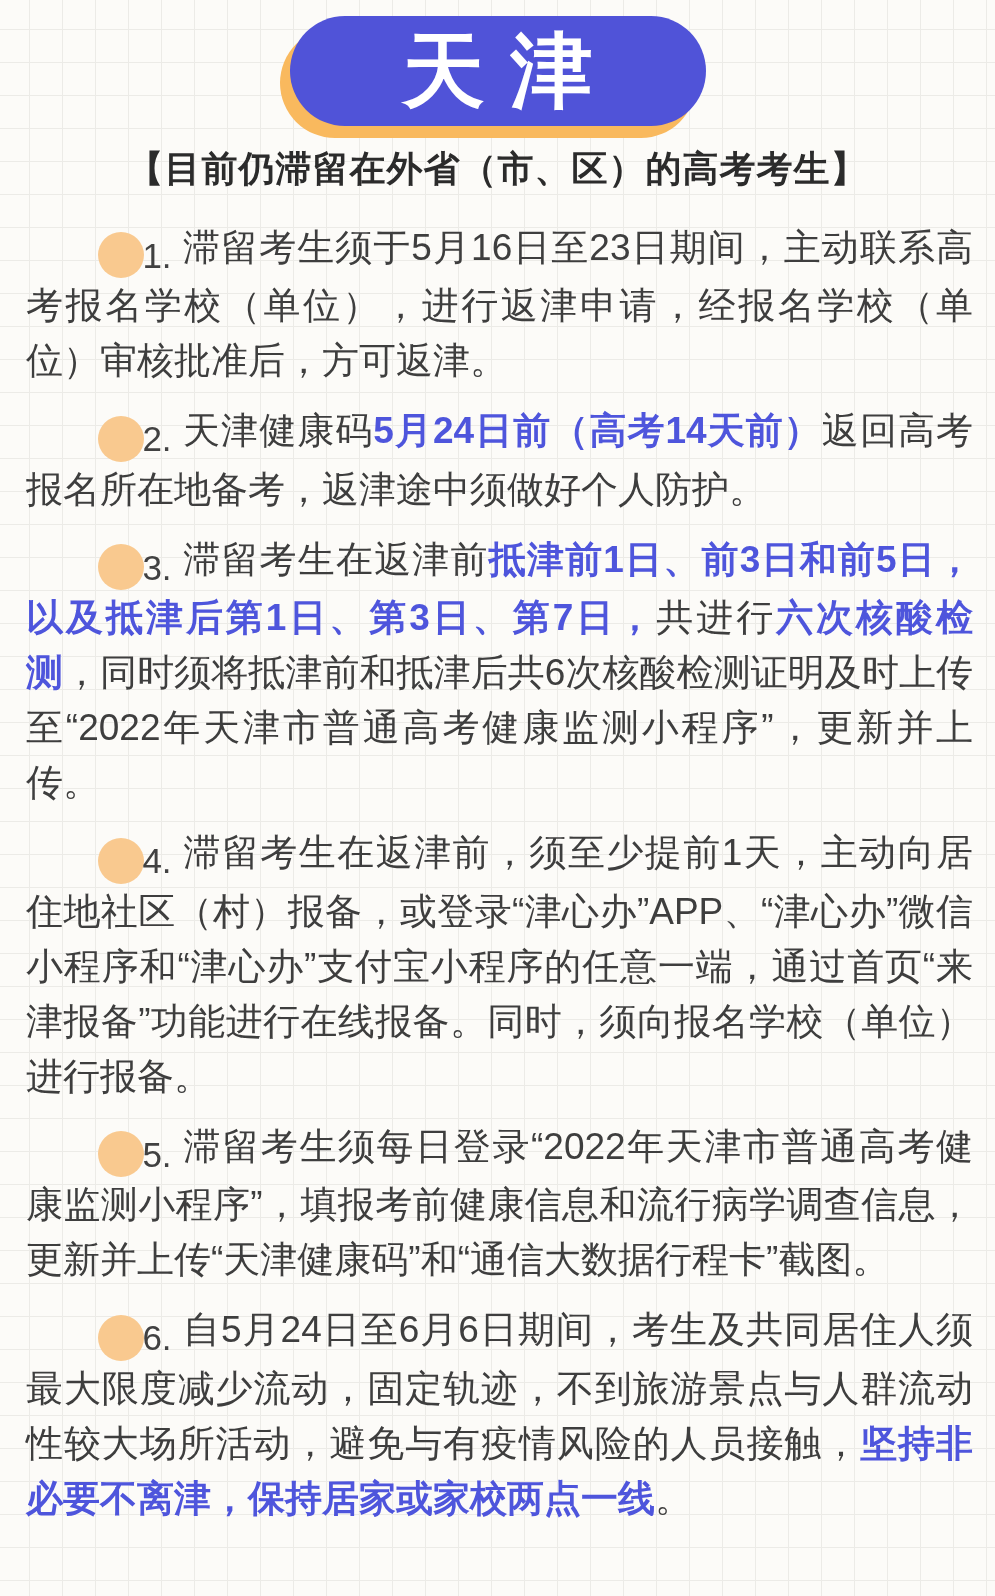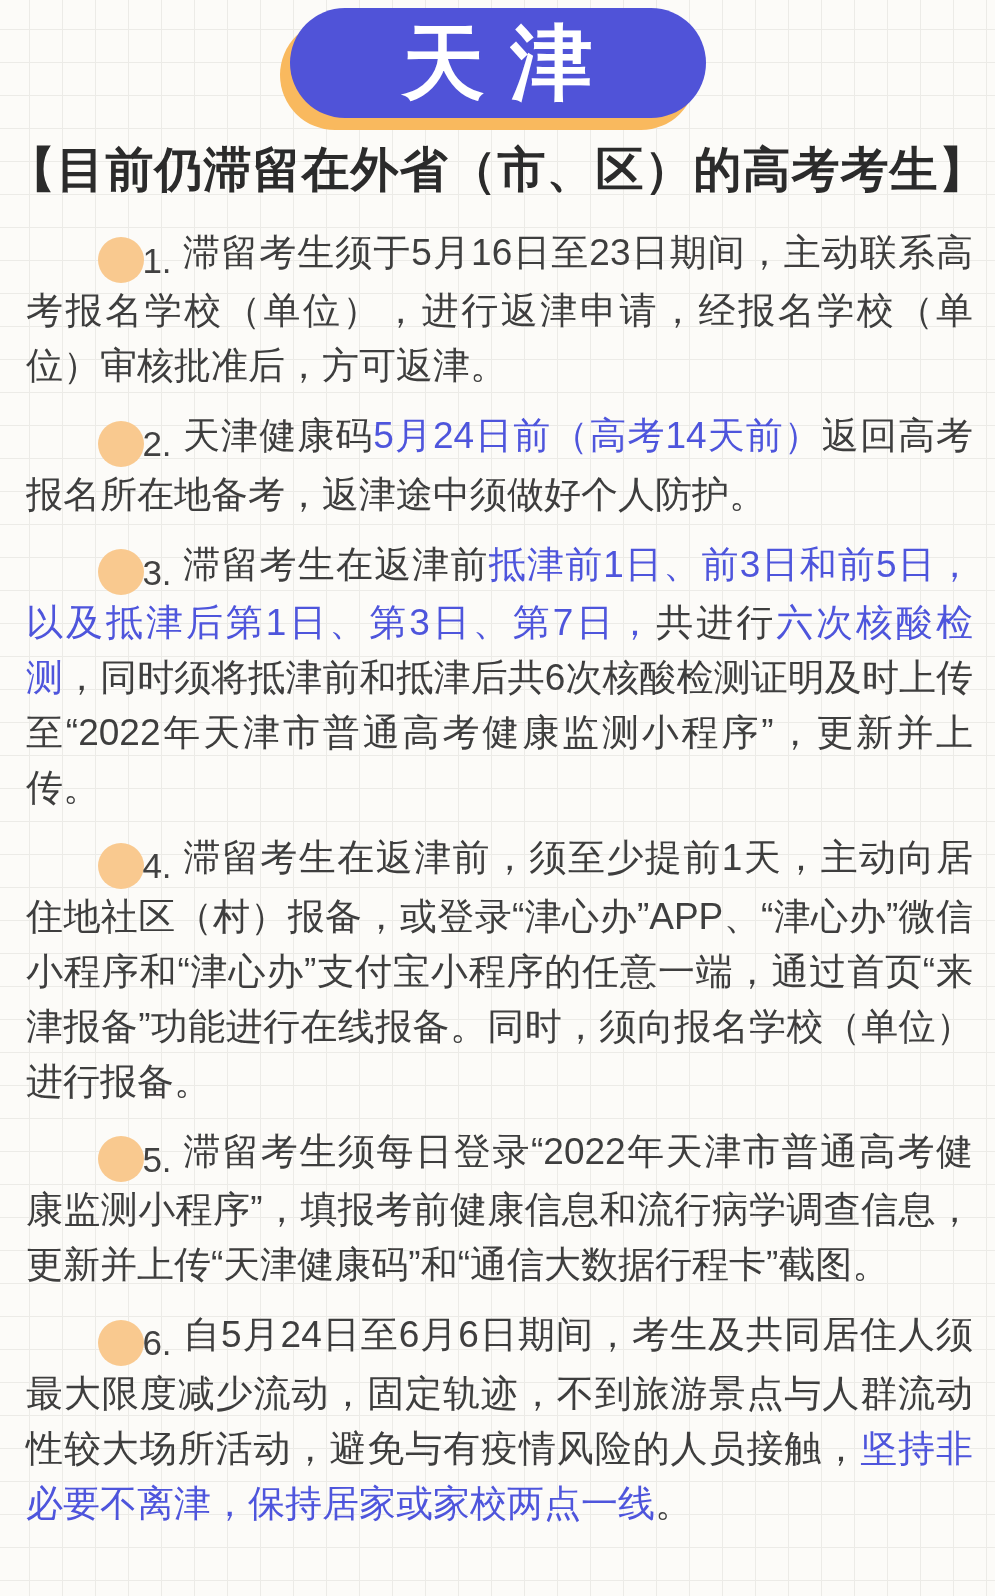--- a/index.html
+++ b/index.html
@@ -21,21 +21,21 @@
     height: 1596px;
     overflow: hidden;
     font-family: "Liberation Sans", sans-serif;
     background-color: var(--bg);
     background-image:
       linear-gradient(var(--grid) 1px, transparent 1px),
       linear-gradient(90deg, var(--grid) 1px, transparent 1px);
     background-size: 33px 33px;
     background-position: -4px -4px;
   }
-  .page { width: 100%; height: 100%; padding: 8px 0 0 0; }
+  .page { width: 100%; height: 100%; padding: 16px 0 0 0; }
 
   .banner-wrap { width: 100%; display: flex; justify-content: center; }
   .banner {
     width: 416px;
     height: 110px;
     background: var(--banner-bg);
     border-radius: 55px;
     box-shadow: -10px 12px 0 0 var(--banner-shadow);
     display: flex;
     align-items: center;
@@ -56,25 +56,26 @@
     font-size: 46px;
     font-weight: 800;
     letter-spacing: 4px;
     color: var(--subtitle-blue);
     line-height: 1;
   }
 
   .section-heading {
     margin-top: 26px;
     text-align: center;
-    font-size: 48px;
+    font-size: 36px;
     font-weight: 800;
     letter-spacing: 1px;
     color: var(--heading-text);
     line-height: 1.1;
+    font-family: Liberation Mono, monospace;
   }
 
   .notice-list {
     margin-top: 14px;
     padding: 0 22px 0 26px;
   }
   .item {
     margin: 0 0 15px 0;
     font-size: 37px;
     line-height: 55px;
@@ -101,21 +102,21 @@
     border-radius: 50%;
   }
   .num-text {
     position: relative;
     font-size: 35px;
     font-weight: 500;
     color: #414141;
     line-height: 1;
   }
   .seg.normal { color: var(--body-text); font-weight: 400; }
-  .seg.blue   { color: var(--accent-blue); font-weight: 400; }
+  .seg.blue   { color: var(--accent-blue); font-weight: 700; }
 </style>
 </head>
 <body>
 
 <div class="page">
 
   <div class="banner-wrap">
     <div class="banner">
       <span class="banner-title">天津</span>
     </div>

